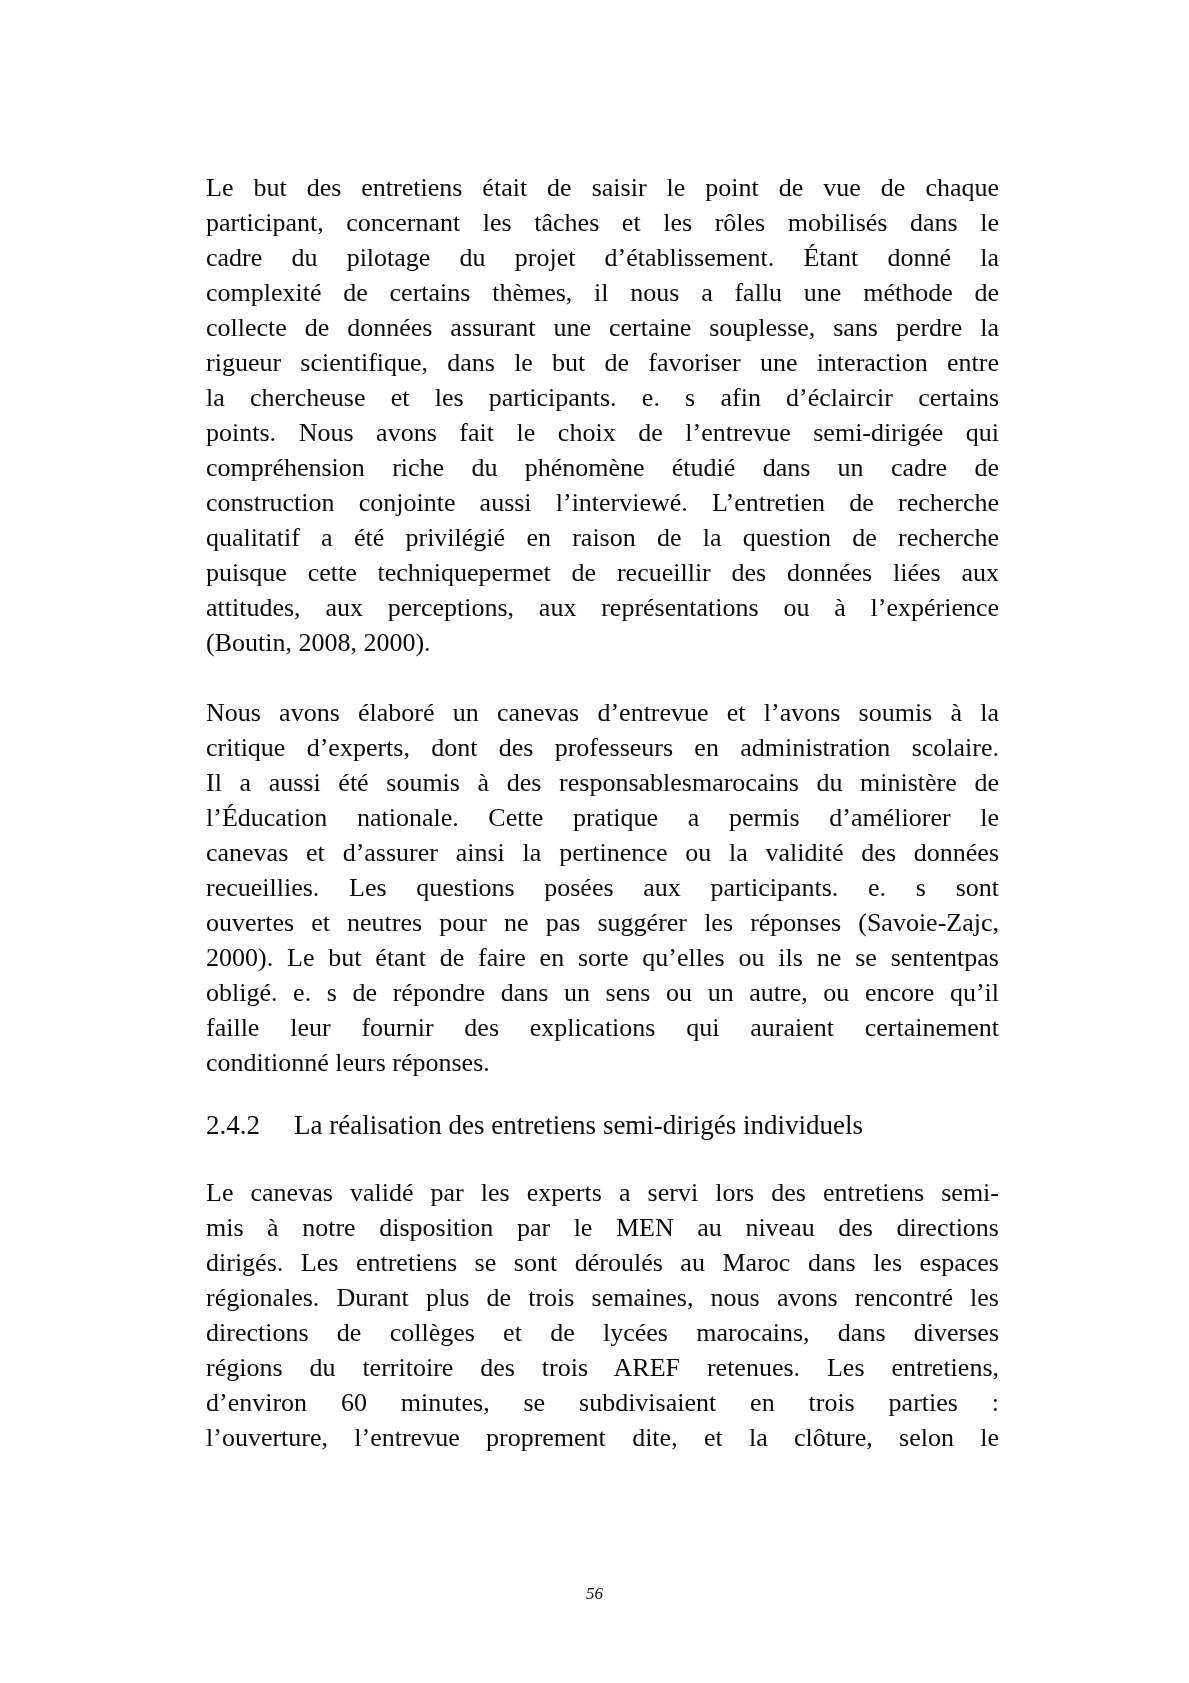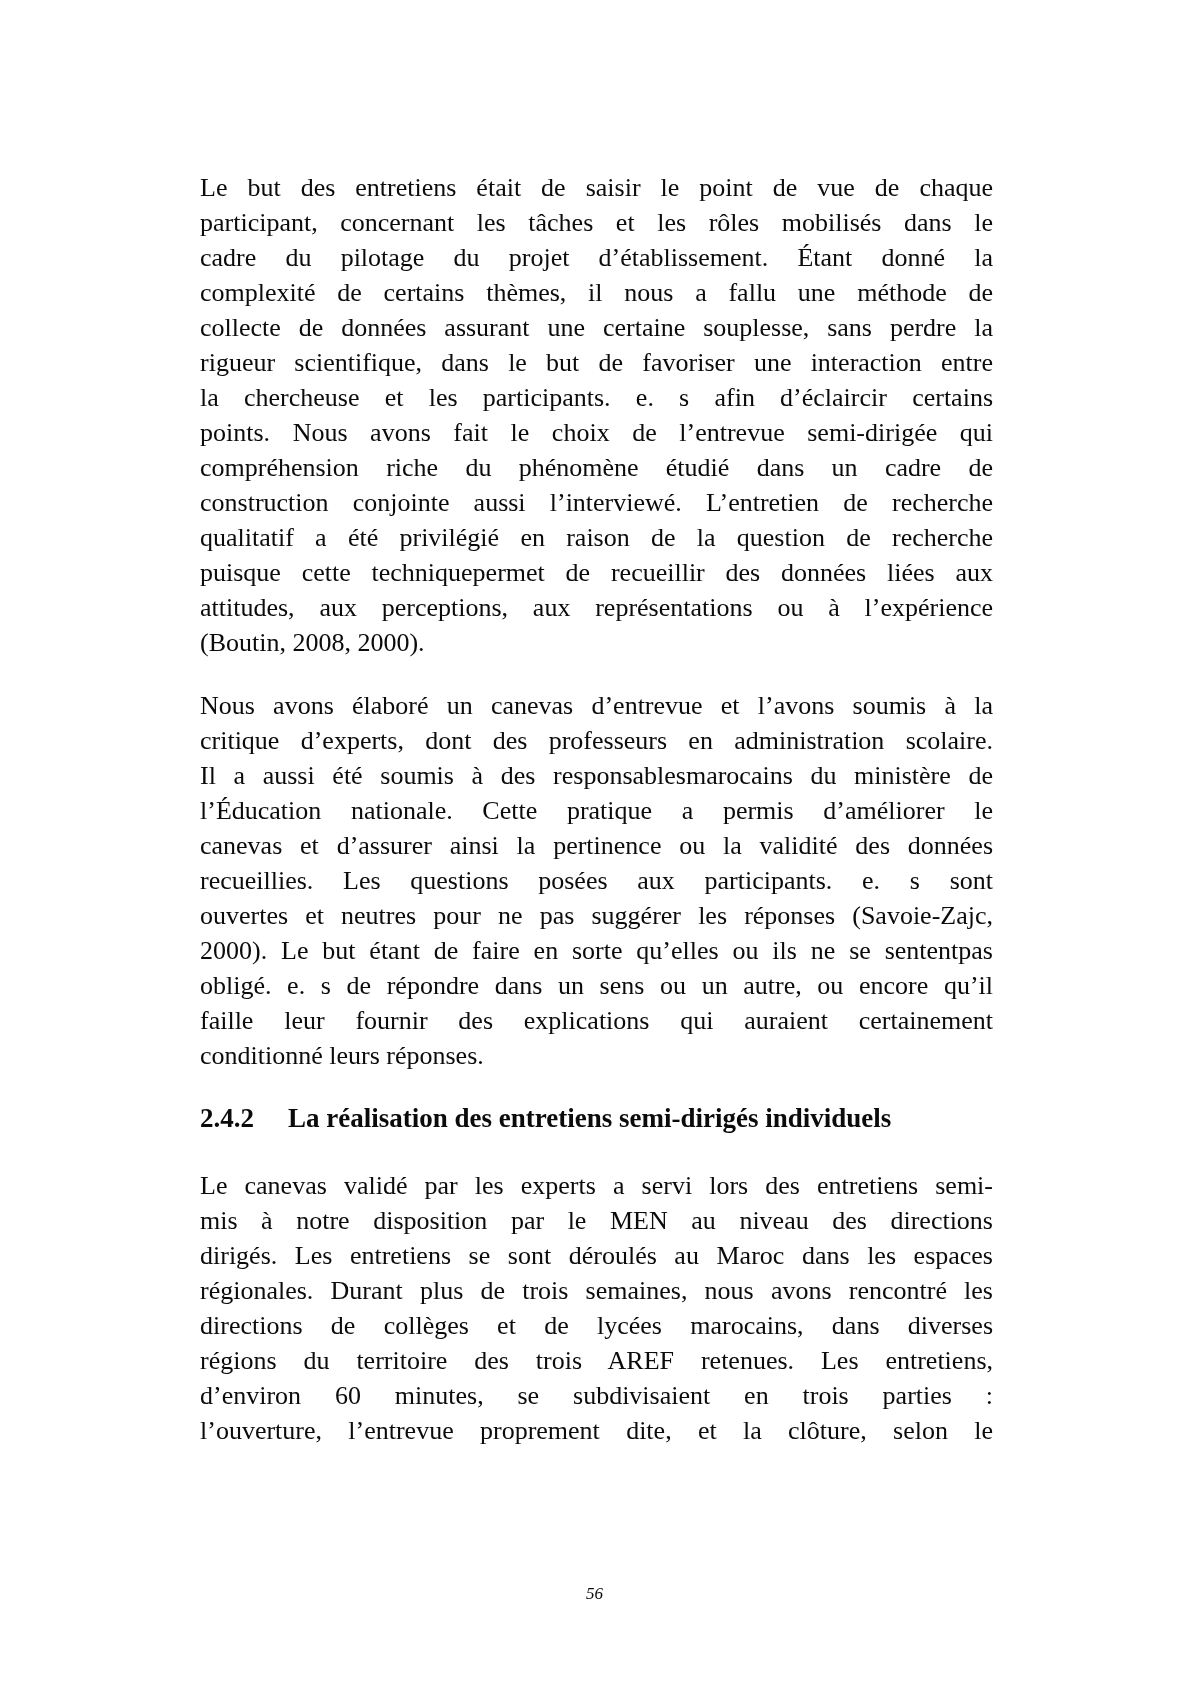--- a/index.html
+++ b/index.html
@@ -11,42 +11,42 @@
     position: relative;
     width: 1189px;
     height: 1683px;
     background: #ffffff;
     font-family: "Liberation Serif", "DejaVu Serif", serif;
     color: #0b0b0b;
     overflow: hidden;
   }
   .content {
     position: absolute;
-    left: 200px;
+    left: 206px;
     top: 170px;
     width: 793px;
   }
   .para {
     font-size: 26px;
     line-height: 35px;
     margin: 0;
   }
   .para + .para {
-    margin-top: 28px;
+    margin-top: 35px;
   }
   .line {
     text-align: justify;
     text-align-last: left;
   }
   .line.j {
     text-align-last: justify;
   }
   .heading {
     display: flex;
-    font-weight: bold;
+    font-weight: normal;
     font-size: 27px;
     line-height: 40px;
     margin-top: 25px;
     margin-bottom: 30px;
     white-space: nowrap;
   }
   .heading .h-num {
     flex: 0 0 88px;
   }
   .page-number {

